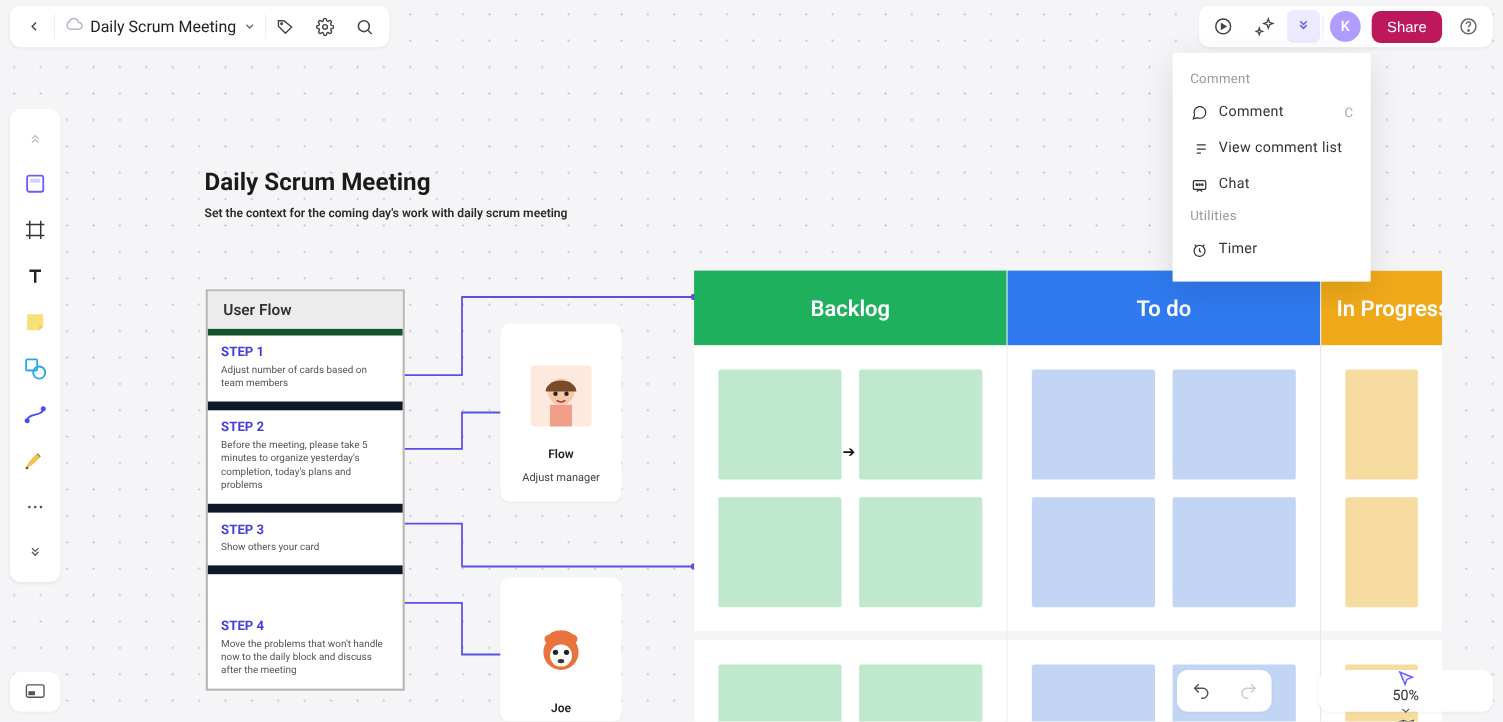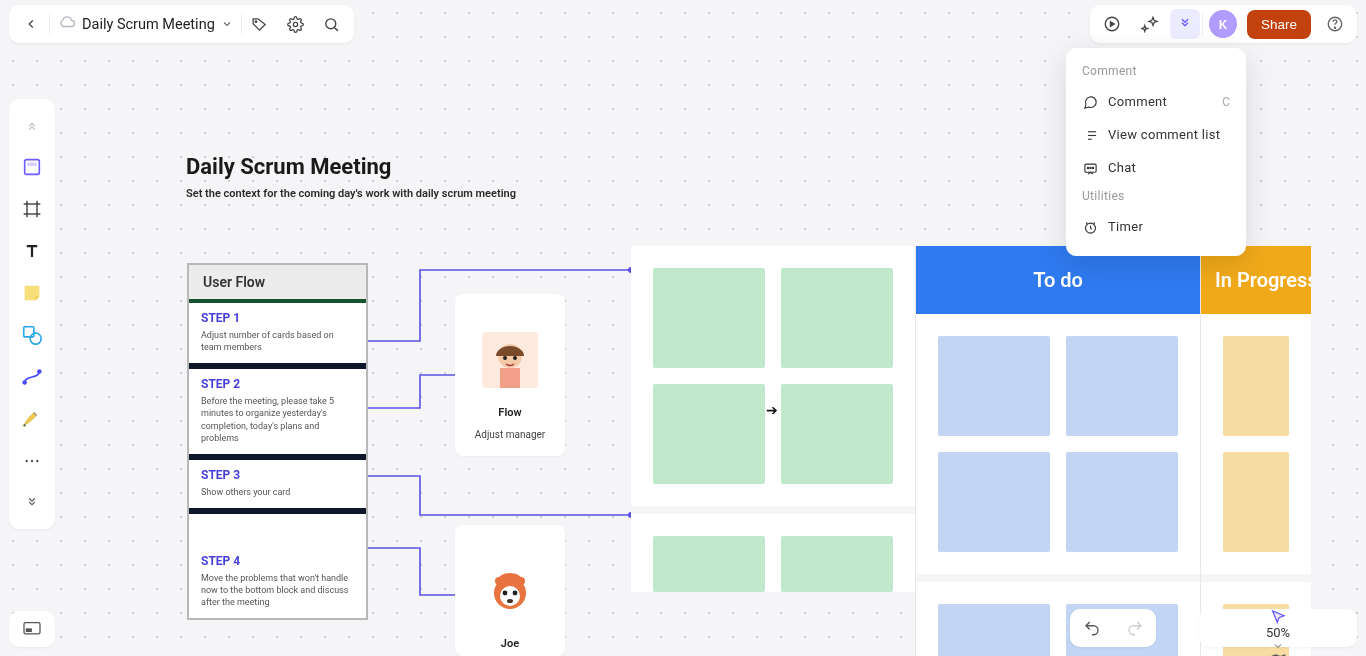--- a/index.html
+++ b/index.html
@@ -101,39 +101,39 @@
   color: #fff;
   border-radius: 50%;
   display: flex;
   align-items: center;
   justify-content: center;
   font-size: 13px;
   font-weight: 500;
   margin: 0 4px;
 }
 .share-btn {
-  background: #c2410c;
+  background: #be185d;
   color: #fff;
   border: none;
   border-radius: 8px;
   padding: 7px 14px;
   font-size: 13.5px;
   font-weight: 500;
   cursor: pointer;
   margin: 16px 4px;
 }
 
 
 .dropdown {
   position: absolute;
   top: 48px;
   right: 120px;
   width: 180px;
   background: #fff;
-  border-radius: 10px;
+  border-radius: 0;
   box-shadow: 0 8px 30px rgba(0,0,0,0.12);
   z-index: 40;
   padding: 12px 0;
 }
 .dd-section-title {
   padding: 4px 16px 8px;
   font-size: 12px;
   color: #999;
   letter-spacing: 0.3px;
 }
@@ -251,25 +251,25 @@
   width: 181px;
   background: #fff;
   border: 2px solid #b8b8b8;
 }
 .uf-header {
   background: #ececec;
   padding: 9px 14px;
   font-size: 14px;
   font-weight: 600;
   color: #333;
-  border-bottom: 4px solid #14532d;
+  border-bottom: 6px solid #14532d;
 }
 .uf-step {
   padding: 8px 12px 10px;
-  border-bottom: 6px solid #0f172a;
+  border-bottom: 8px solid #0f172a;
 }
 .uf-step:last-child { border-bottom: none; margin-top: 32px; }
 .uf-step-title {
   font-size: 12px;
   font-weight: 700;
   color: #4640d9;
   margin-bottom: 4px;
 }
 .uf-step-text {
   font-size: 9px;
@@ -619,21 +619,21 @@
   <div class="uf-step">
     <div class="uf-step-title">STEP 2</div>
     <div class="uf-step-text">Before the meeting, please take 5 minutes to organize yesterday's completion, today's plans and problems</div>
   </div>
   <div class="uf-step">
     <div class="uf-step-title">STEP 3</div>
     <div class="uf-step-text">Show others your card</div>
   </div>
   <div class="uf-step">
     <div class="uf-step-title">STEP 4</div>
-    <div class="uf-step-text">Move the problems that won't handle now to the bottom block and discuss after the meeting</div>
+    <div class="uf-step-text">Move the problems that won't handle now to the daily block and discuss after the meeting</div>
   </div>
 </div>
 
 <svg class="connectors" width="1366" height="656">
   <path d="M368 341 H420 V270 H630" fill="none" stroke="#5a50e6" stroke-width="1.6"></path>
   <circle cx="631" cy="270" r="3" fill="#5a50e6"></circle>
   <path d="M368 408 H420 V375 H455" fill="none" stroke="#5a50e6" stroke-width="1.6"></path>
   <path d="M368 476 H420 V515 H630" fill="none" stroke="#5a50e6" stroke-width="1.6"></path>
   <circle cx="631" cy="515" r="3" fill="#5a50e6"></circle>
   <path d="M368 548 H420 V595 H455" fill="none" stroke="#5a50e6" stroke-width="1.6"></path>
@@ -670,20 +670,21 @@
       </svg>
   </div>
   <div class="person-name">Joe</div>
 
 </div>
 
 <div class="arrow-right">➔</div>
 
 <div class="kanban">
   <div class="kcol backlog">
+    <div class="kcol-header">Backlog</div>
     <div class="kcol-body">
       <div class="kcell"></div>
       <div class="kcell"></div>
       <div class="kcell"></div>
       <div class="kcell"></div>
     </div>
     <div class="kcol-gap"></div>
     <div class="kcol-body2">
       <div class="kcell"></div>
       <div class="kcell"></div>

